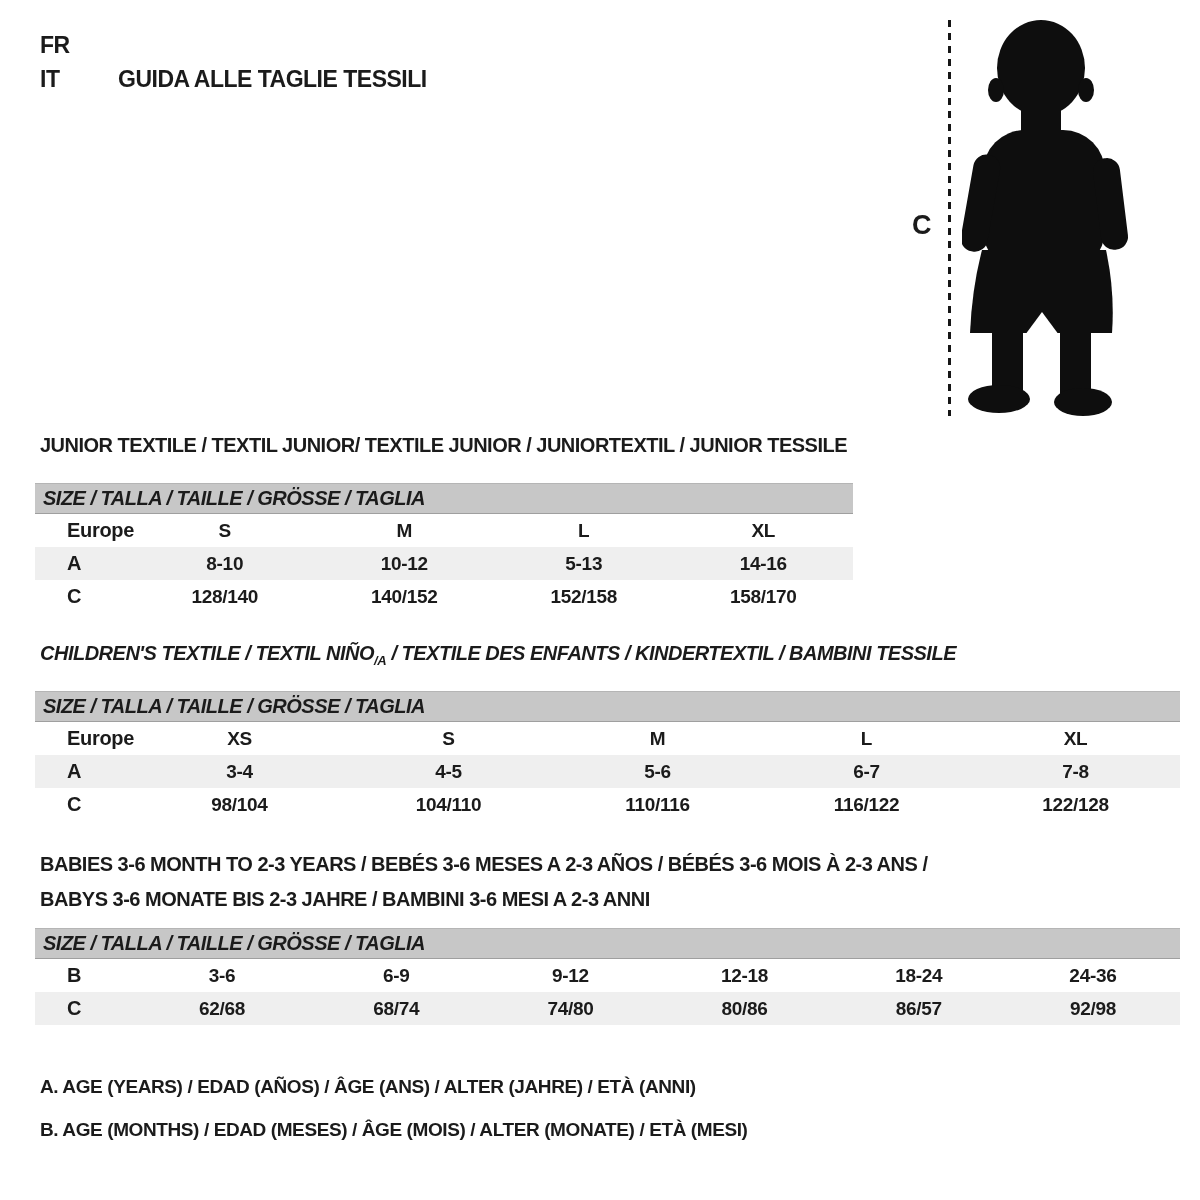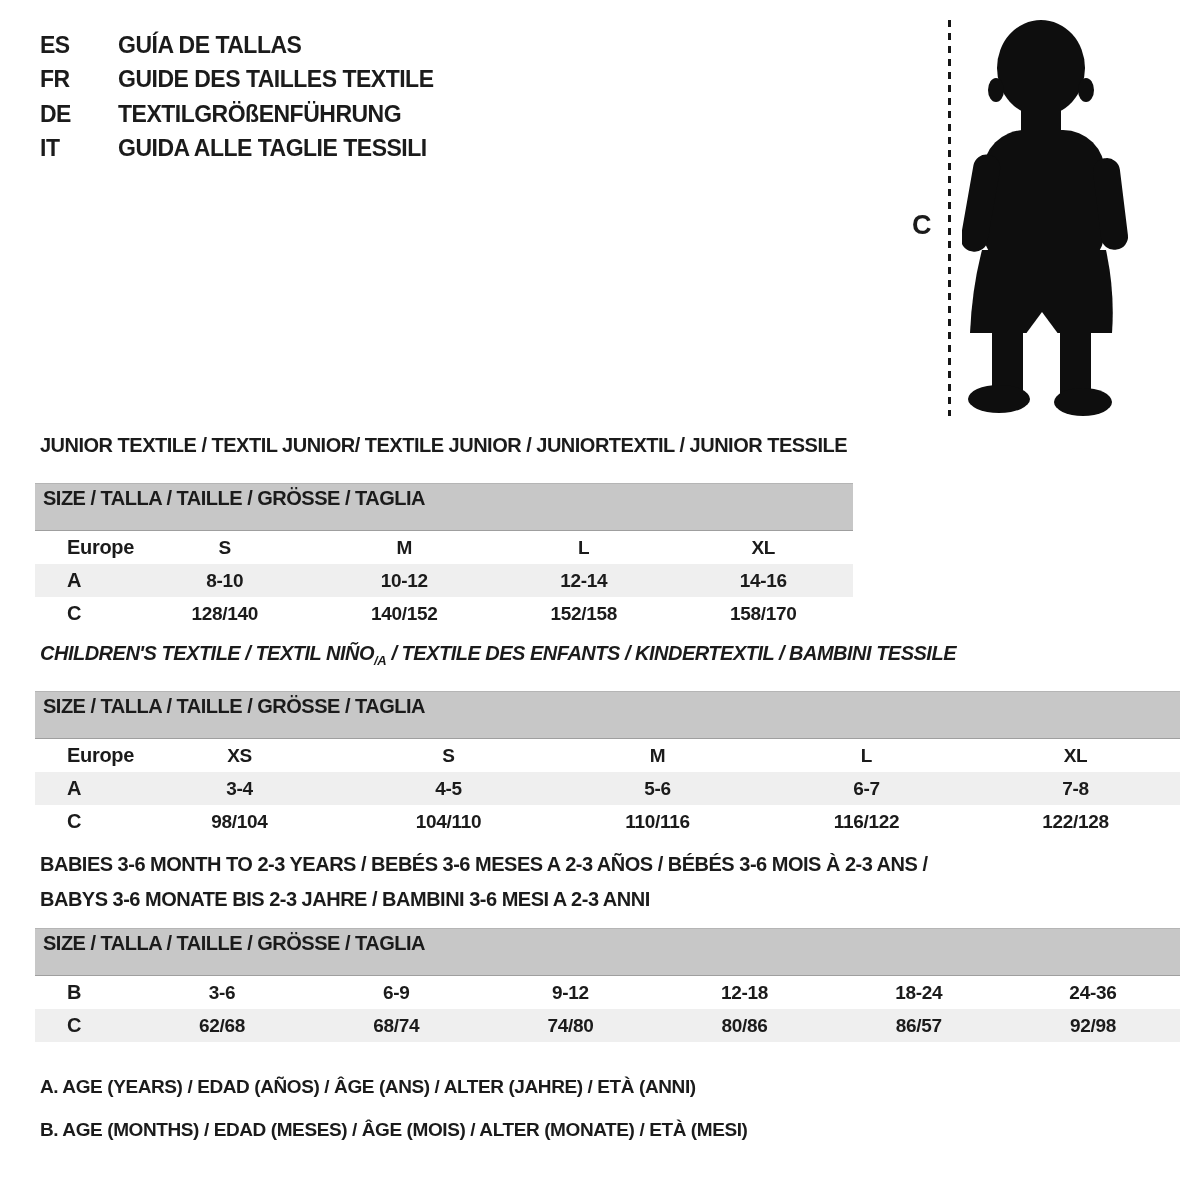--- a/index.html
+++ b/index.html
@@ -28,51 +28,42 @@
   #junior-title   { left:40px; top:434px; }
   #children-title { left:40px; top:642px;font-style:italic; }
   #babies-title   { left:40px; top:847px; line-height:35px; }
   .sub-a { font-size:13px; vertical-align:-5px; letter-spacing:-0.3px; }
 
   
   .size-table { }
   #junior-table   { left:35px; top:483px; width:818px; }
   #children-table { left:35px; top:691px; width:1145px; }
   #babies-table   { left:35px; top:928px; width:1145px; }
-  .table-band { box-sizing:border-box; height:48px; line-height:29px;
+  .table-band { box-sizing:border-box; height:31px; line-height:29px;
                 background:#c7c7c7; border-top:1px solid #b5b5b5; border-bottom:1px solid #9f9f9f;
-                padding-left:8px; font-size:20px; font-weight:bold; letter-spacing:-0.5px; }
+                padding-left:8px; font-size:20px; font-weight:bold; letter-spacing:-0.5px;font-style:italic; }
   .trow { display:grid; height:33px; align-items:center; font-size:19px; font-weight:bold; }
   .cols-4 { grid-template-columns:100px repeat(4, 1fr); }
   .cols-5 { grid-template-columns:100px repeat(5, 1fr); }
   .cols-6 { grid-template-columns:100px repeat(6, 1fr); }
   .rlabel { padding-left:8px; text-align:left; font-size:20px; letter-spacing:-0.3px;margin-left:24px; }
   .cell { text-align:center; letter-spacing:-0.3px; }
   .stripe { background:#efefef; }
 
   
   .legend { left:40px; top:1066px;text-align:center; }
   .legend-line { height:42.5px; display:flex; align-items:center;
                  font-size:19px; font-weight:bold; letter-spacing:-0.4px; white-space:nowrap; }
 </style>
 </head>
 <body>
 
 <div class="abs langs">
   <div class="lang-row">
-    <span class="lang-code">ES</span>
-    <span>GUÍA DE TALLAS</span>
-  </div>
-  <div class="lang-row">
     <span class="lang-code">FR</span>
-    <span>GUIDE DES TAILLES TEXTILE</span>
-  </div>
-  <div class="lang-row">
-    <span class="lang-code">DE</span>
-    <span>TEXTILGRÖßENFÜHRUNG</span>
   </div>
   <div class="lang-row">
     <span class="lang-code">IT</span>
     <span>GUIDA ALLE TAGLIE TESSILI</span>
   </div>
 </div>
 
 <div class="abs fig-line"></div>
 <div class="abs fig-label">C</div>
 <div class="abs fig-svg">
@@ -102,21 +93,21 @@
     <span class="rlabel">Europe</span>
     <span class="cell">S</span>
     <span class="cell">M</span>
     <span class="cell">L</span>
     <span class="cell">XL</span>
   </div>
   <div class="trow cols-4 stripe">
     <span class="rlabel">A</span>
     <span class="cell">8-10</span>
     <span class="cell">10-12</span>
-    <span class="cell">12-14</span>
+    <span class="cell">5-13</span>
     <span class="cell">14-16</span>
   </div>
   <div class="trow cols-4">
     <span class="rlabel">C</span>
     <span class="cell">128/140</span>
     <span class="cell">140/152</span>
     <span class="cell">152/158</span>
     <span class="cell">158/170</span>
   </div>
 </div>

